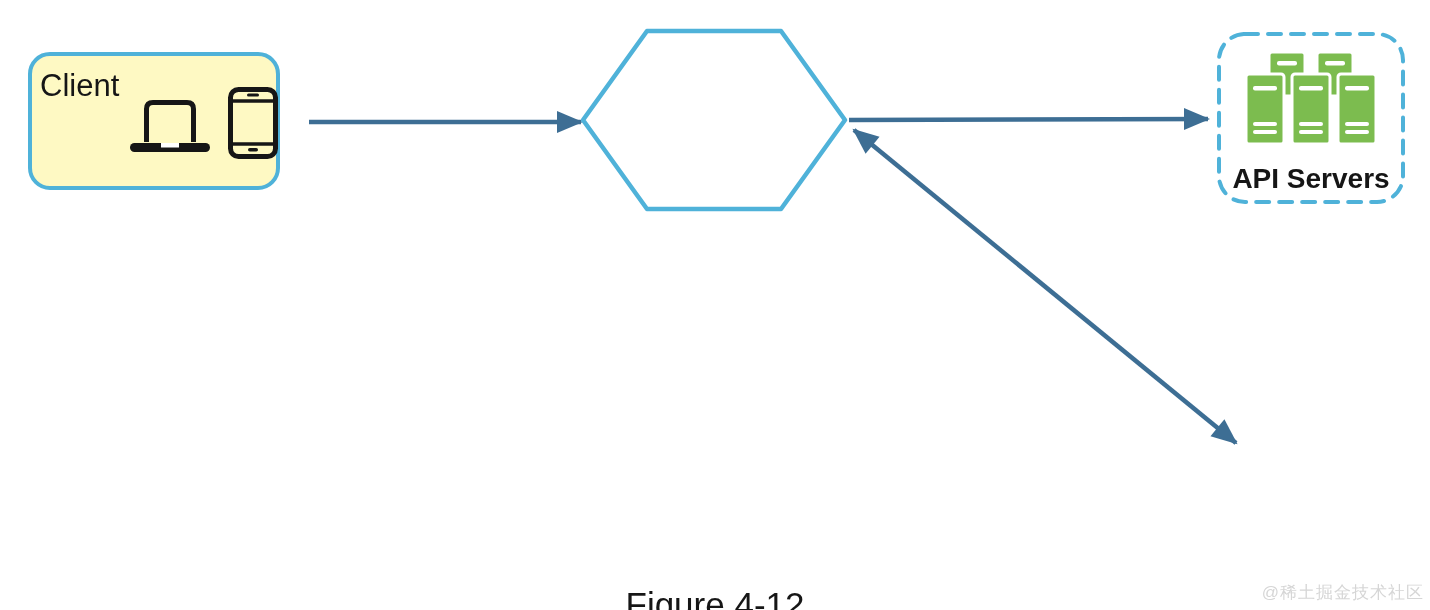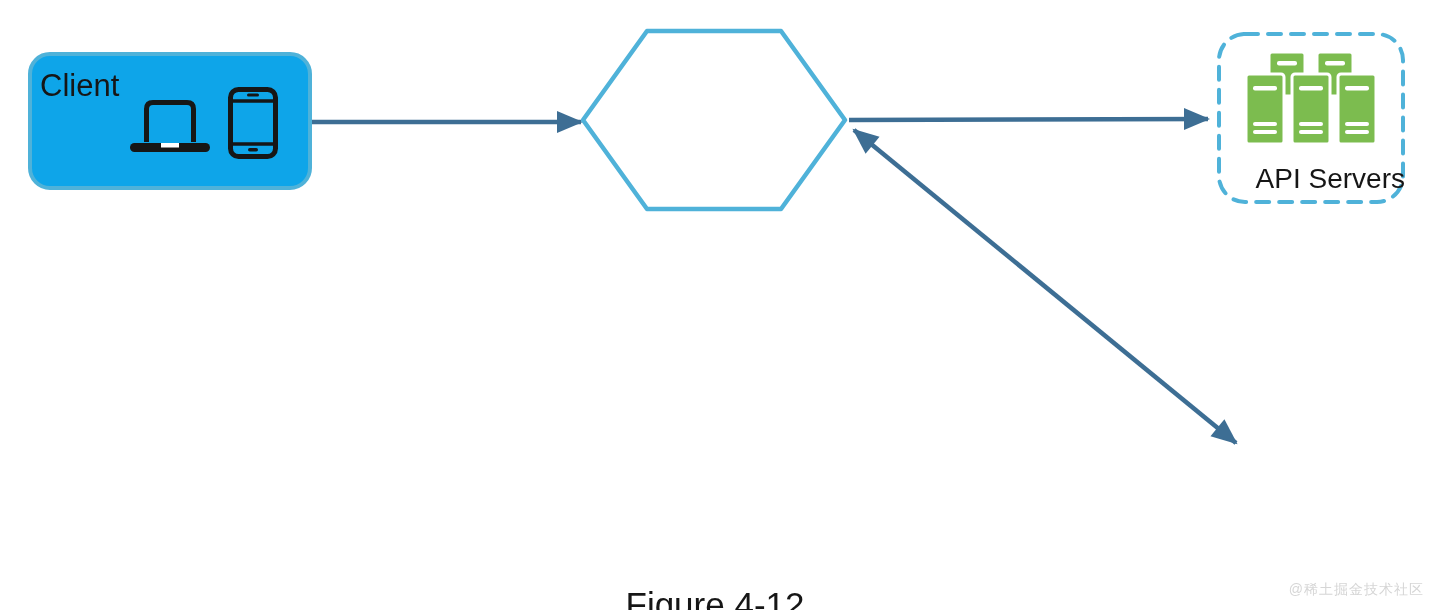--- a/index.html
+++ b/index.html
@@ -21,24 +21,24 @@
     width: 1430px; height: 610px;
     pointer-events: none;
   }
   .edge { stroke: var(--arrow, #3D6E94); stroke-width: 4.5; fill: none; }
   .arrowhead-shape { fill: var(--arrow, #3D6E94); }
 
   
   .client-box {
     position: absolute;
     left: 28px; top: 52px;
-    width: 284px; height: 138px;
+    width: 252px; height: 138px;
     border: 4px solid var(--node-border, #4FB2D9);
     border-radius: 22px;
-    background: #0ea5e9;
+    background: #fef9c3;
   }
   .client-label {
     position: absolute;
     left: 8px; top: 12px;
     font-size: 31px;
     color: var(--text, #161616);
   }
   .laptop-svg { position: absolute; left: 98px; top: 42px; }
   .phone-svg  { position: absolute; left: 196px; top: 31px; }
   .device-stroke { stroke: var(--icon-ink, #161616); fill: none; }
@@ -76,23 +76,24 @@
     stroke-dasharray: 13 10;
     stroke-linecap: round;
   }
   .servers-svg { position: absolute; left: 29px; top: 20px; }
   .server-block { fill: var(--server-green, #7CBC4F); stroke: #fff; stroke-width: 3; }
   .server-slot { fill: #fff; }
   .api-label {
     position: absolute;
     left: 0; bottom: 9px;
     width: 100%;
-    text-align: right;
+    text-align: center;
     font-size: 28px;
     color: var(--text, #161616);
+    font-weight: bold;
   }
 
   
   .redis-node {
     position: absolute;
     left: 1232px; top: 385px;
     width: 152px; height: 165px;
   }
   .redis-svg { position: absolute; left: 6px; top: 0; }
   .redis-face { fill: var(--redis-red, #B7242C); stroke: #fff; stroke-width: 2; }
@@ -113,21 +114,21 @@
     left: 565px; top: 568px;
     width: 300px;
     text-align: center;
     font-size: 35px;
     color: var(--text, #161616);
     margin-top: 17px;
   }
   .watermark {
     position: absolute;
     right: 6px; top: 581px;
-    font-size: 14px;
+    font-size: 17px;
     color: var(--watermark-gray, #D6D6D6);
     letter-spacing: 1px;
   }
 </style>
 </head>
 <body>
 
 <div class="canvas">
 
   <svg class="edges" viewBox="0 0 1430 610" aria-hidden="true">

